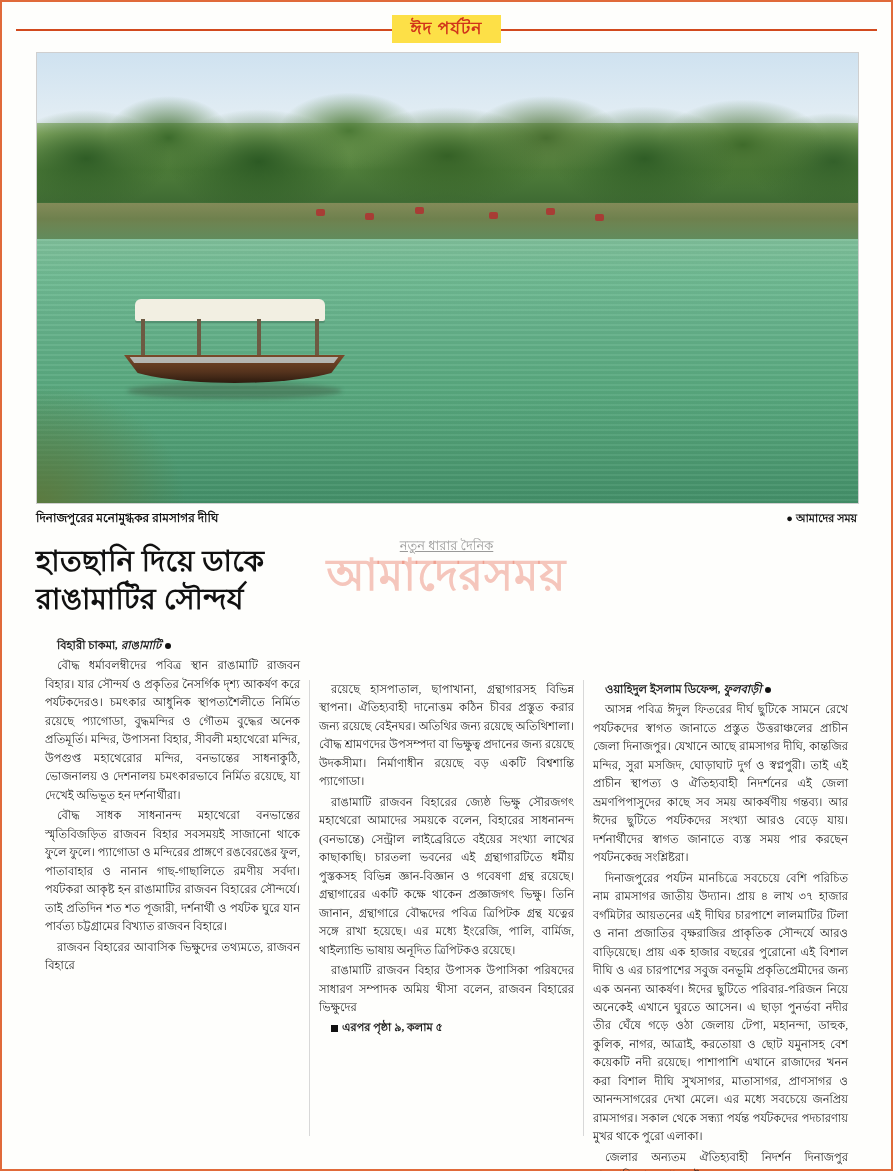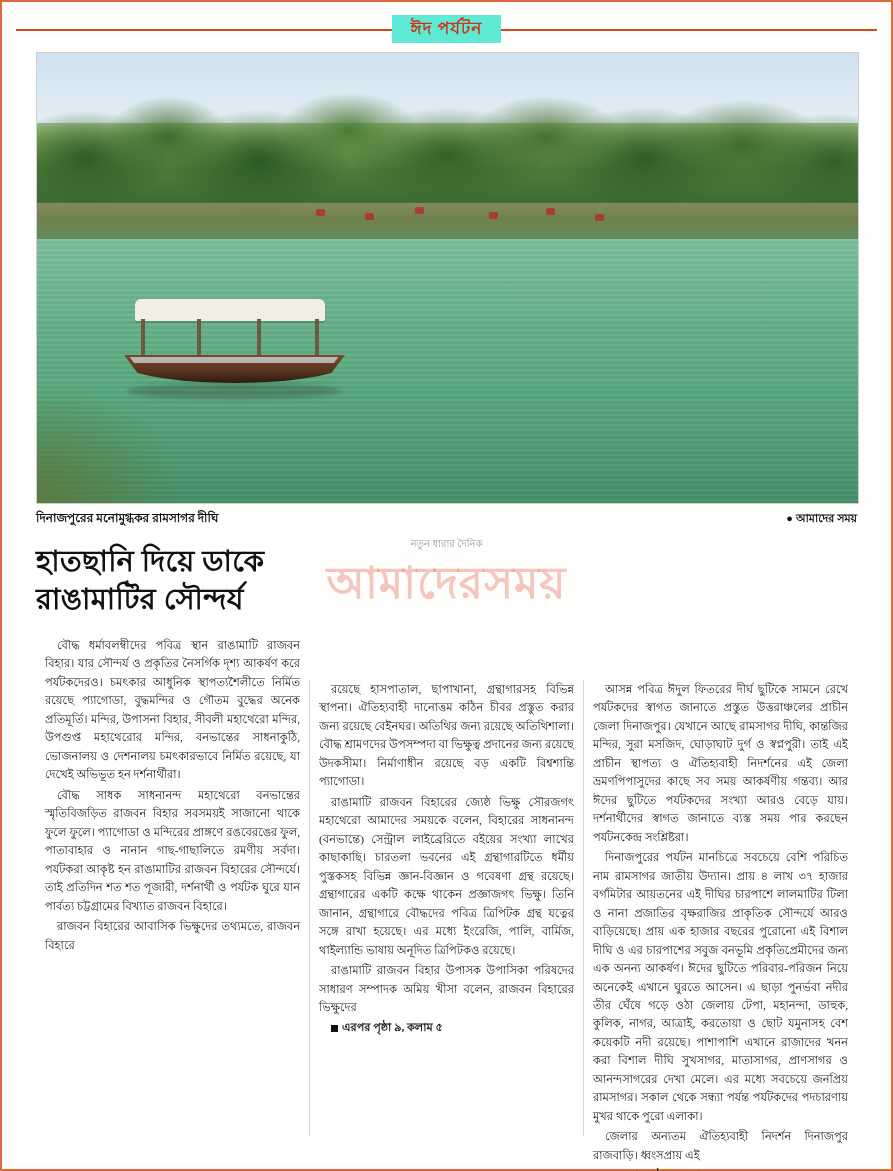--- a/index.html
+++ b/index.html
@@ -35,21 +35,21 @@
     position: absolute;
     top: 17px;
     left: 0;
     right: 0;
     height: 2px;
     background: #d24a1e;
   }
   .masthead-title {
     position: relative;
     z-index: 2;
-    background: #5eead4;
+    background: #fde047;
     padding: 0 18px;
     color: #d1341a;
     font-size: 17px;
     font-weight: bold;
     letter-spacing: 1px;
     font-family: "Liberation Serif", serif;
   }
   
   .photo-wrap {
     margin: 6px 20px 0 20px;
@@ -188,39 +188,40 @@
   }
   
   .headline-zone {
     position: relative;
     margin: 8px 20px 0 20px;
     height: 86px;
   }
   .watermark {
     position: absolute;
     left: 50%;
-    top: 8px;
+    top: 0;
     transform: translateX(-50%);
     font-family: "Liberation Serif", serif;
     font-size: 44px;
     font-weight: bold;
     color: rgba(225, 70, 40, 0.30);
     white-space: nowrap;
     letter-spacing: 1px;
     pointer-events: none;
   }
   .watermark-sub {
     position: absolute;
     left: 50%;
     top: -6px;
     transform: translateX(-50%);
     font-family: "Liberation Serif", serif;
-    font-size: 10px;
+    font-size: 13px;
     color: rgba(120,120,120,.75);
     white-space: nowrap;
+    text-decoration: underline;
   }
   .headlines {
     position: relative;
     display: flex;
     gap: 10px;
     z-index: 3;
   }
   .headline {
     flex: 1;
     font-family: "Liberation Serif", serif;
@@ -340,35 +341,41 @@
       <div class="headline">
         <div>হাতছানি দিয়ে ডাকে</div>
         <div>রাঙামাটির সৌন্দর্য</div>
       </div>
     </div>
   </div>
 
   <div class="columns">
 
     <div class="col">
+      <p class="byline">
+        <span>বিহারী চাকমা</span><span class="place">, রাঙামাটি</span><span class="dot"></span>
+      </p>
       <p>বৌদ্ধ ধর্মাবলম্বীদের পবিত্র স্থান রাঙামাটি রাজবন বিহার। যার সৌন্দর্য ও প্রকৃতির নৈসর্গিক দৃশ্য আকর্ষণ করে পর্যটকদেরও। চমৎকার আধুনিক স্থাপত্যশৈলীতে নির্মিত রয়েছে প্যাগোডা, বুদ্ধমন্দির ও গৌতম বুদ্ধের অনেক প্রতিমূর্তি। মন্দির, উপাসনা বিহার, সীবলী মহাথেরো মন্দির, উপগুপ্ত মহাথেরোর মন্দির, বনভান্তের সাধনাকুঠি, ভোজনালয় ও দেশনালয় চমৎকারভাবে নির্মিত রয়েছে, যা দেখেই অভিভূত হন দর্শনার্থীরা।</p>
       <p>বৌদ্ধ সাধক সাধনানন্দ মহাথেরো বনভান্তের স্মৃতিবিজড়িত রাজবন বিহার সবসময়ই সাজানো থাকে ফুলে ফুলে। প্যাগোডা ও মন্দিরের প্রাঙ্গণে রঙবেরঙের ফুল, পাতাবাহার ও নানান গাছ-গাছালিতে রমণীয় সর্বদা। পর্যটকরা আকৃষ্ট হন রাঙামাটির রাজবন বিহারের সৌন্দর্যে। তাই প্রতিদিন শত শত পূজারী, দর্শনার্থী ও পর্যটক ঘুরে যান পার্বত্য চট্টগ্রামের বিখ্যাত রাজবন বিহারে।</p>
       <p>রাজবন বিহারের আবাসিক ভিক্ষুদের তথ্যমতে, রাজবন বিহারে</p>
     </div>
 
     <div class="col">
       <p>রয়েছে হাসপাতাল, ছাপাখানা, গ্রন্থাগারসহ বিভিন্ন স্থাপনা। ঐতিহ্যবাহী দানোত্তম কঠিন চীবর প্রস্তুত করার জন্য রয়েছে বেইনঘর। অতিথির জন্য রয়েছে অতিথিশালা। বৌদ্ধ শ্রামণদের উপসম্পদা বা ভিক্ষুত্ব প্রদানের জন্য রয়েছে উদকসীমা। নির্মাণাধীন রয়েছে বড় একটি বিশ্বশান্তি প্যাগোডা।</p>
       <p>রাঙামাটি রাজবন বিহারের জ্যেষ্ঠ ভিক্ষু সৌরজগৎ মহাথেরো আমাদের সময়কে বলেন, বিহারের সাধনানন্দ (বনভান্তে) সেন্ট্রাল লাইব্রেরিতে বইয়ের সংখ্যা লাখের কাছাকাছি। চারতলা ভবনের এই গ্রন্থাগারটিতে ধর্মীয় পুস্তকসহ বিভিন্ন জ্ঞান-বিজ্ঞান ও গবেষণা গ্রন্থ রয়েছে। গ্রন্থাগারের একটি কক্ষে থাকেন প্রজ্ঞাজগৎ ভিক্ষু। তিনি জানান, গ্রন্থাগারে বৌদ্ধদের পবিত্র ত্রিপিটক গ্রন্থ যত্নের সঙ্গে রাখা হয়েছে। এর মধ্যে ইংরেজি, পালি, বার্মিজ, থাইল্যান্ডি ভাষায় অনূদিত ত্রিপিটকও রয়েছে।</p>
       <p>রাঙামাটি রাজবন বিহার উপাসক উপাসিকা পরিষদের সাধারণ সম্পাদক অমিয় খীসা বলেন, রাজবন বিহারের ভিক্ষুদের</p>
       <p class="jump">
         <span class="sq"></span><span>এরপর পৃষ্ঠা ৯, কলাম ৫</span>
       </p>
     </div>
 
     <div class="col">
+      <p class="byline">
+        <span>ওয়াহিদুল ইসলাম ডিফেন্স</span><span class="place">, ফুলবাড়ী</span><span class="dot"></span>
+      </p>
       <p>আসন্ন পবিত্র ঈদুল ফিতরের দীর্ঘ ছুটিকে সামনে রেখে পর্যটকদের স্বাগত জানাতে প্রস্তুত উত্তরাঞ্চলের প্রাচীন জেলা দিনাজপুর। যেখানে আছে রামসাগর দীঘি, কান্তজির মন্দির, সুরা মসজিদ, ঘোড়াঘাট দুর্গ ও স্বপ্নপুরী। তাই এই প্রাচীন স্থাপত্য ও ঐতিহ্যবাহী নিদর্শনের এই জেলা ভ্রমণপিপাসুদের কাছে সব সময় আকর্ষণীয় গন্তব্য। আর ঈদের ছুটিতে পর্যটকদের সংখ্যা আরও বেড়ে যায়। দর্শনার্থীদের স্বাগত জানাতে ব্যস্ত সময় পার করছেন পর্যটনকেন্দ্র সংশ্লিষ্টরা।</p>
       <p>দিনাজপুরের পর্যটন মানচিত্রে সবচেয়ে বেশি পরিচিত নাম রামসাগর জাতীয় উদ্যান। প্রায় ৪ লাখ ৩৭ হাজার বর্গমিটার আয়তনের এই দীঘির চারপাশে লালমাটির টিলা ও নানা প্রজাতির বৃক্ষরাজির প্রাকৃতিক সৌন্দর্যে আরও বাড়িয়েছে। প্রায় এক হাজার বছরের পুরোনো এই বিশাল দীঘি ও এর চারপাশের সবুজ বনভূমি প্রকৃতিপ্রেমীদের জন্য এক অনন্য আকর্ষণ। ঈদের ছুটিতে পরিবার-পরিজন নিয়ে অনেকেই এখানে ঘুরতে আসেন। এ ছাড়া পুনর্ভবা নদীর তীর ঘেঁষে গড়ে ওঠা জেলায় টেপা, মহানন্দা, ডাহুক, কুলিক, নাগর, আত্রাই, করতোয়া ও ছোট যমুনাসহ বেশ কয়েকটি নদী রয়েছে। পাশাপাশি এখানে রাজাদের খনন করা বিশাল দীঘি সুখসাগর, মাতাসাগর, প্রাণসাগর ও আনন্দসাগরের দেখা মেলে। এর মধ্যে সবচেয়ে জনপ্রিয় রামসাগর। সকাল থেকে সন্ধ্যা পর্যন্ত পর্যটকদের পদচারণায় মুখর থাকে পুরো এলাকা।</p>
       <p>জেলার অন্যতম ঐতিহ্যবাহী নিদর্শন দিনাজপুর রাজবাড়ি। ধ্বংসপ্রায় এই</p>
       <p class="jump">
         <span class="sq"></span><span>এরপর পৃষ্ঠা ৯, কলাম ১</span>
       </p>
     </div>
 
   </div>
 </div>

